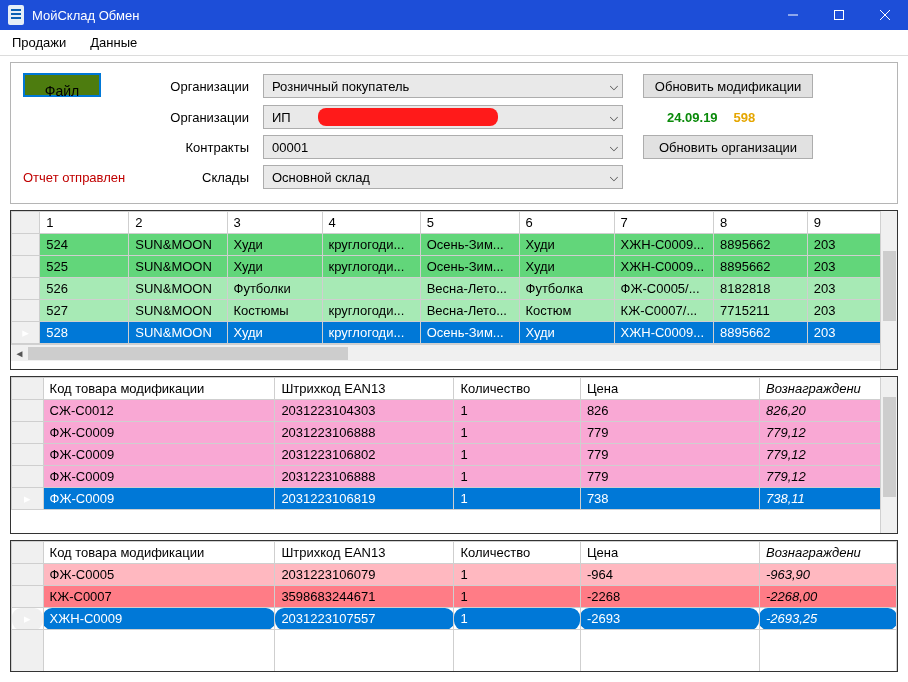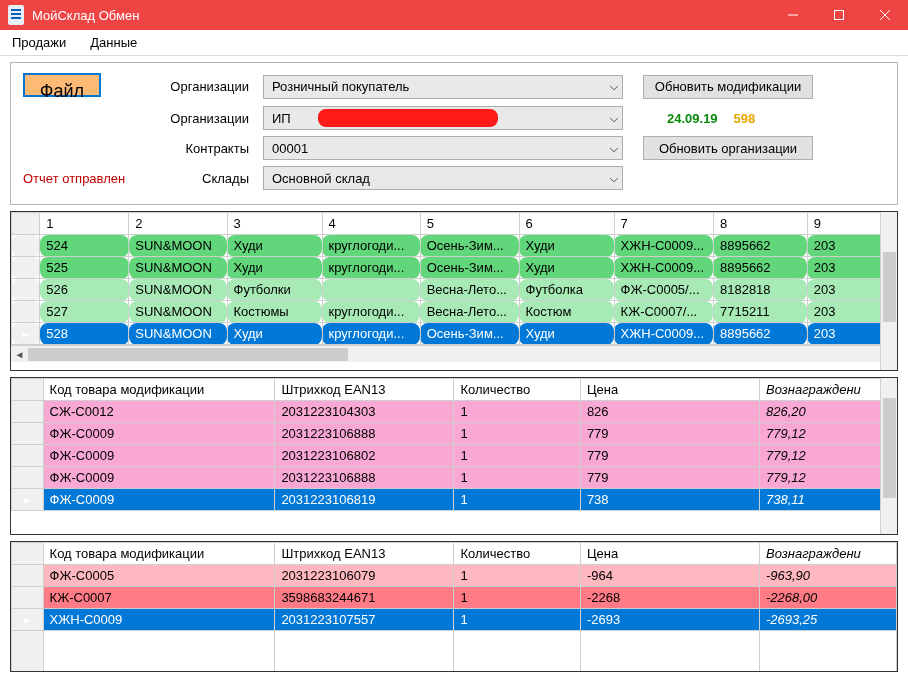--- a/index.html
+++ b/index.html
@@ -1,51 +1,51 @@
 <!DOCTYPE html>
 <html><head>
 <meta charset="utf-8">
 <style>
 * { box-sizing: border-box; margin: 0; padding: 0; font-family: "Segoe UI", Tahoma, sans-serif; font-size: 13px; }
 body { background: #fff; width: 908px; height: 682px; overflow: hidden; display: flex; flex-direction: column; }
-.titlebar { background: #ef4444; color: #fff; height: 30px; display: flex; align-items: center; padding: 0 0 0 8px; }
+.titlebar { background: #1d4ed8; color: #fff; height: 30px; display: flex; align-items: center; padding: 0 0 0 8px; }
 .titlebar .appicon { width: 16px; height: 20px; background: #e6eef7; margin-right: 8px; border-radius: 2px; position: relative; }
 .titlebar .appicon::before { content: ""; position: absolute; top: 4px; left: 3px; right: 3px; height: 2px; background: #0a60b4; box-shadow: 0 4px 0 #0a60b4, 0 8px 0 #0a60b4; }
 .titlebar .title { flex: 1; }
 .winbtns { display: flex; height: 100%; }
 .winbtn { width: 46px; height: 100%; display: flex; align-items: center; justify-content: center; color: #fff; }
 .menubar { background: #fff; border-bottom: 1px solid #dcdcdc; height: 26px; display: flex; align-items: stretch; }
 .menuitem { padding: 4px 12px; display: flex; align-items: center; }
 .workarea { flex: 1; padding: 6px 10px 10px 10px; display: flex; flex-direction: column; gap: 6px; overflow: hidden; }
 .toppanel { border: 1px solid #b5b5b5; padding: 10px 12px 14px 12px; display: grid; grid-template-columns: 130px 90px 370px 300px; column-gap: 10px; row-gap: 6px; align-items: center; }
-.btn { border: 2px solid #0078d7; background: #fdba74; padding: 7px 0; width: 78px; text-align: center; font-size: 18px; height: 24px; line-height: 18px; }
+.btn { border: 2px solid #0078d7; background: #4d7c0f; padding: 7px 0; width: 78px; text-align: center; font-size: 14px; height: 24px; line-height: 18px; }
 .lbl { text-align: right; padding-right: 4px; }
 .combo { border: 1px solid #adadad; background: #e9e9e9; height: 24px; display: flex; align-items: center; padding: 0 4px 0 8px; width: 360px; position: relative; }
 .combo .arrow { margin-left: auto; font-size: 11px; color: #333; }
 .combo .redact { position: absolute; left: 54px; top: 2px; width: 180px; height: 18px; background: #ff1a1a; border-radius: 8px; }
 .rightcol { display: flex; align-items: center; gap: 8px; justify-content: flex-start; }
 .rbtn { border: 1px solid #adadad; background: #e1e1e1; padding: 3px 10px; height: 24px; width: 170px; text-align: center; }
 .date { color: #0a8a0a; font-weight: bold; padding-left: 24px; }
 .countn { color: #e5a600; font-weight: bold; padding-left: 8px; }
 .status { color: #c00000; }
 .gridwrap { border: 1px solid #333; display: flex; flex-direction: column; position: relative; overflow: hidden; }
 .grid { display: table; width: 100%; border-collapse: collapse; }
 .grow { display: table-row; }
 .gcell { display: table-cell; border: 1px solid #cfcfcf; padding: 2px 6px; height: 22px; vertical-align: middle; background: #fff; white-space: nowrap; overflow: hidden; }
 .ghead .gcell { background: #fff; font-weight: normal; }
 .indcell { width: 30px; background: #f0f0f0 !important; text-align: center; color: #333; }
 .g1 .gcell:not(.indcell) { width: 100px; }
-.grid1-body .gcell { background: #62d67a; border-radius: 8px; }
+.grid1-body .gcell { background: #62d67a; }
 .grid1-body .lighter .gcell { background: #a7eab5; }
 .grid1-body .sel .gcell { background: #0078d7; color: #fff; }
 .grid2-body .gcell { background: #f9a8d4; }
 .grid2-body .sel .gcell { background: #0078d7; color: #fff; }
 .grid3-body .r1 .gcell { background: #ffb8c0; margin-left: 44px; }
 .grid3-body .r2 .gcell { background: #ff7c86; }
-.grid3-body .sel .gcell { background: #0078d7; color: #fff; }
+.grid3-body .sel .gcell { background: #0078d7; color: #fff; border-radius: 9px; }
 .hscroll { height: 17px; background: #f0f0f0; border-top: 1px solid #d0d0d0; display: flex; align-items: center; }
 .hscroll .track { flex: 1; height: 100%; position: relative; margin: 0 17px; }
 .hscroll .thumb { position: absolute; left: 0; top: 2px; height: 13px; width: 320px; background: #cdcdcd; }
 .hscroll .arrowbtn { width: 17px; height: 17px; display: flex; align-items: center; justify-content: center; font-size: 10px; color: #555; position: absolute; }
 .hscroll .arrowbtn.l { left: 0; }
 .hscroll .arrowbtn.r { right: 0; }
 .vscroll { position: absolute; right: 0; top: 0; bottom: 0; width: 17px; background: #f0f0f0; border-left: 1px solid #d0d0d0; }
 .vscroll .vthumb { position: absolute; left: 2px; width: 13px; background: #cdcdcd; }
 .grid1wrap { height: 160px; }
 .grid2wrap { height: 158px; }

